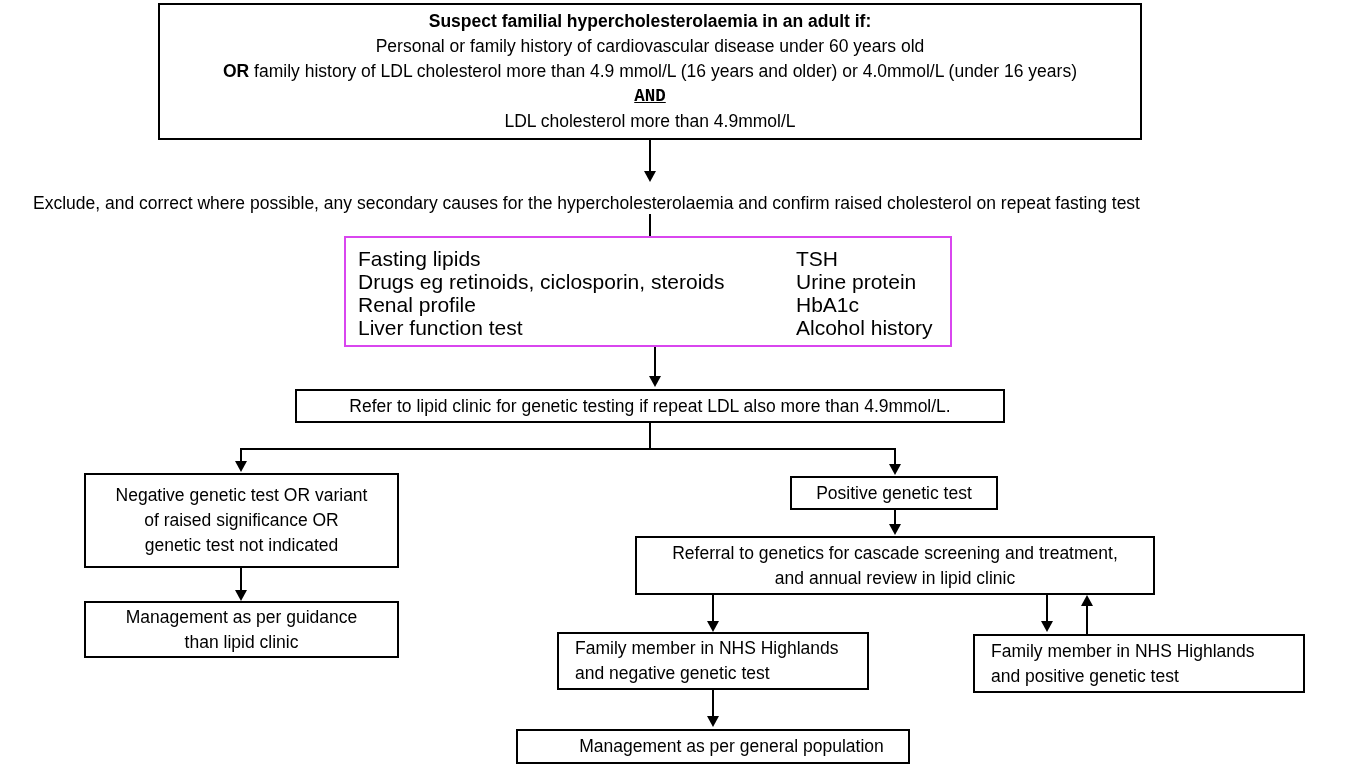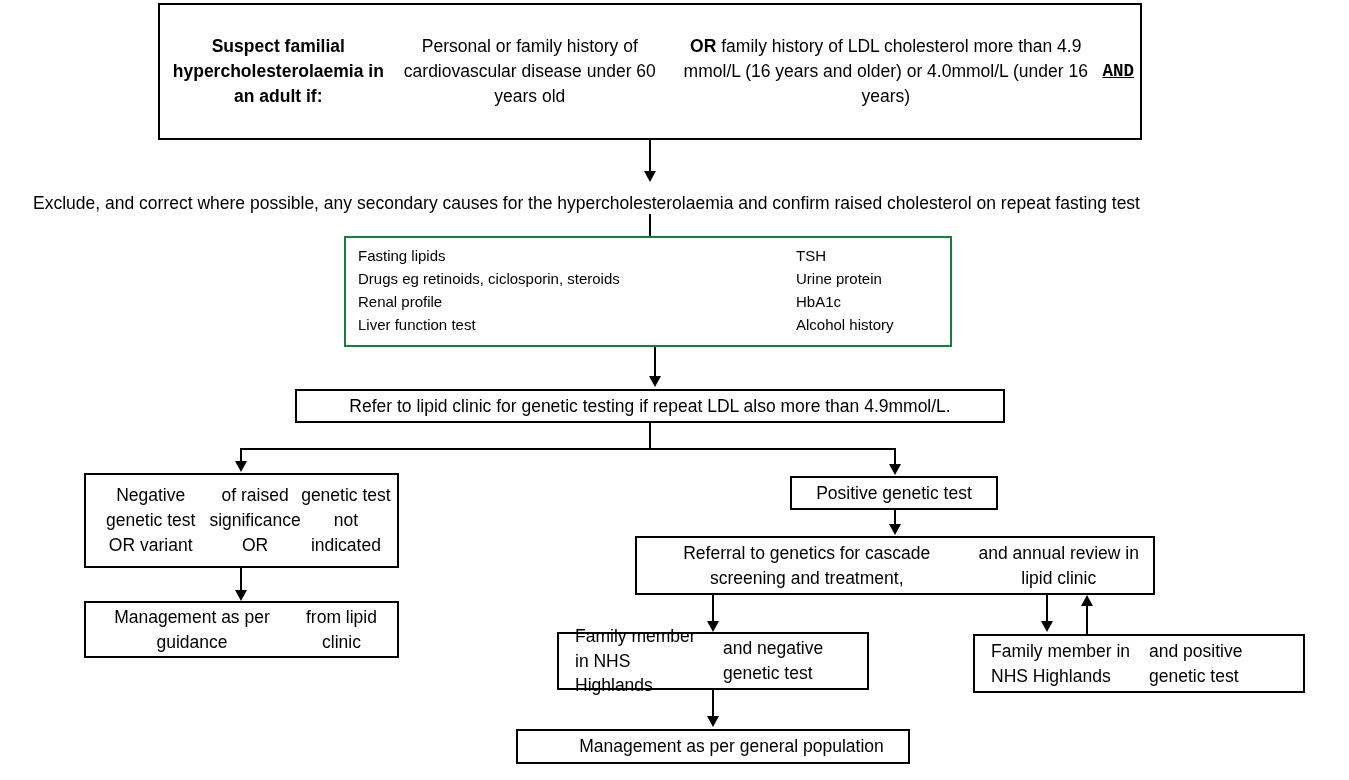--- a/index.html
+++ b/index.html
@@ -16,44 +16,44 @@
     font-family: "Liberation Sans", sans-serif;
     color: #000000;
     overflow: hidden;
   }
   .node {
     position: absolute;
     box-sizing: border-box;
     border: 2px solid #000000;
     background: #ffffff;
     display: flex;
-    flex-direction: row;
+    flex-direction: column;
     align-items: center;
     justify-content: center;
     text-align: center;
     font-size: 17.5px;
     line-height: 1.42;
     padding: 2px 6px;
   }
   .line {
     position: absolute;
     font-size: 17.5px;
     line-height: 1.45;
     white-space: nowrap;
   }
   .lead-bold { font-weight: bold; }
   .u { text-decoration: underline; }
 
   
   .labgrid {
     position: absolute;
     box-sizing: border-box;
-    border: 2px solid #15803d;
+    border: 2px solid #d946ef;
     background: #ffffff;
-    font-size: 15px;
+    font-size: 21px;
     line-height: 1.0;
     padding: 10px 0 10px 0;
   }
   .labrow {
     display: flex;
     height: 23px;
     align-items: flex-start;
   }
   .labcol-a { width: 450px; padding-left: 12px; box-sizing: border-box; text-align: left; }
   .labcol-b { flex: 1; text-align: left; }
@@ -85,20 +85,21 @@
 
 <div id="canvas">
 
   <div class="node" style="left:158px; top:3px; width:984px; height:137px;">
     <div style="font-weight:bold;">Suspect familial hypercholesterolaemia in an adult if:</div>
     <div>Personal or family history of cardiovascular disease under 60 years old</div>
     <div>
       <span class="lead-bold">OR</span><span> family history of LDL cholesterol more than 4.9 mmol/L (16 years and older) or 4.0mmol/L (under 16 years)</span>
     </div>
     <div class="u" style="font-weight:bold;font-family:Liberation Mono, monospace;">AND</div>
+    <div>LDL cholesterol more than 4.9mmol/L</div>
   </div>
 
   <div class="vline" style="left:649px; top:140px; height:33px;"></div>
   <div class="arrowdown" style="left:644px; top:171px;"></div>
 
   <div class="line" style="left:33px; top:191px;">Exclude, and correct where possible, any secondary causes for the hypercholesterolaemia and confirm raised cholesterol on repeat fasting test</div>
 
   <div class="vline" style="left:649px; top:214px; height:22px;"></div>
 
   <div class="labgrid" style="left:344px; top:236px; width:608px; height:111px;">
@@ -138,21 +139,21 @@
     <div>Negative genetic test OR variant</div>
     <div>of raised significance OR</div>
     <div>genetic test not indicated</div>
   </div>
 
   <div class="vline" style="left:240px; top:568px; height:24px;"></div>
   <div class="arrowdown" style="left:235px; top:590px;"></div>
 
   <div class="node" style="left:84px; top:601px; width:315px; height:57px;">
     <div>Management as per guidance</div>
-    <div>from lipid clinic</div>
+    <div>than lipid clinic</div>
   </div>
 
   <div class="node" style="left:790px; top:476px; width:208px; height:34px;text-align:center;">
     <div>Positive genetic test</div>
   </div>
 
   <div class="vline" style="left:894px; top:510px; height:15px;"></div>
   <div class="arrowdown" style="left:889px; top:524px;"></div>
 
   <div class="node" style="left:635px; top:536px; width:520px; height:59px;">

